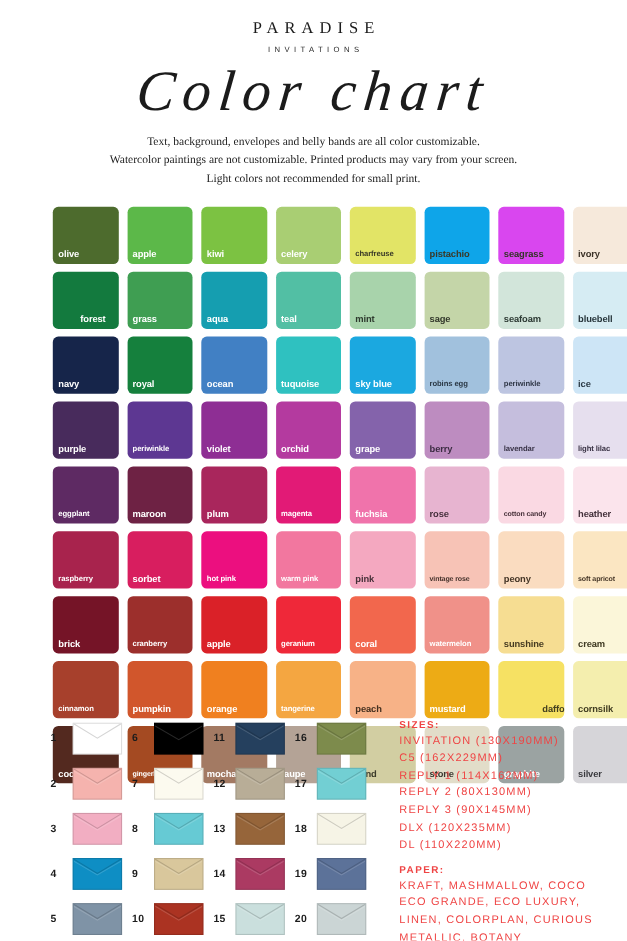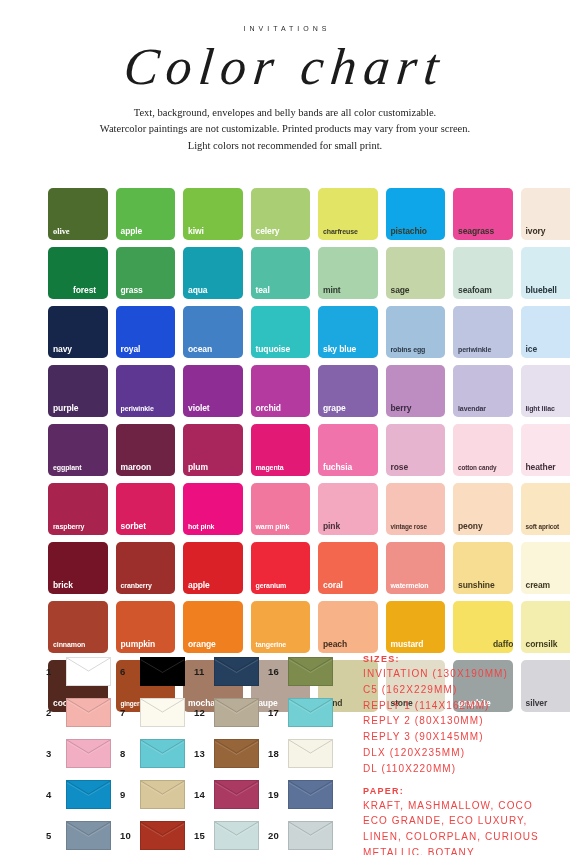--- a/index.html
+++ b/index.html
@@ -145,49 +145,50 @@
     font-size: 10px;
     letter-spacing: 1.1px;
     line-height: 1.58;
   }
   .info-gap { height: 9px; }
 </style>
 </head>
 <body>
 
 <div class="header">
+  <div class="brand-name">PARADISE</div>
   <div class="brand-sub">INVITATIONS</div>
   <div class="script-title">Color chart</div>
   <div class="intro">
     <div>Text, background, envelopes and belly bands are all color customizable.</div>
     <div>Watercolor paintings are not  customizable. Printed products may vary from your screen.</div>
     <div>Light colors not recommended for small print.</div>
   </div>
 </div>
 
 <div class="grid" id="color-grid">
     <div class="swatch" style="background: rgb(77, 107, 45);">
-      <span class="swatch-label" style="color: rgb(255, 255, 255); font-family: Liberation Serif, serif;">olive</span>
+      <span class="swatch-label" style="color: rgb(255, 255, 255);">olive</span>
     </div>
     <div class="swatch" style="background: rgb(92, 184, 73);">
       <span class="swatch-label" style="color: rgb(255, 255, 255);">apple</span>
     </div>
     <div class="swatch" style="background: rgb(124, 194, 66);">
       <span class="swatch-label" style="color: rgb(255, 255, 255);">kiwi</span>
     </div>
     <div class="swatch" style="background: rgb(169, 206, 115);">
       <span class="swatch-label" style="color: rgb(255, 255, 255);">celery</span>
     </div>
     <div class="swatch" style="background: rgb(226, 228, 102);">
       <span class="swatch-label sm" style="color: rgb(58, 58, 40);">charfreuse</span>
     </div>
     <div class="swatch" style="background: #0ea5e9;">
       <span class="swatch-label" style="color: rgb(58, 58, 40);">pistachio</span>
     </div>
-    <div class="swatch" style="background: #ec4899;">
+    <div class="swatch" style="background: #d946ef;">
       <span class="swatch-label" style="color: rgb(52, 52, 40);">seagrass</span>
     </div>
     <div class="swatch" style="background: rgb(246, 233, 219);">
       <span class="swatch-label" style="color: rgb(58, 48, 38);">ivory</span>
     </div>
     <div class="swatch" style="background: rgb(19, 122, 62);">
       <span class="swatch-label" style="color: rgb(255, 255, 255); padding-left: 20px;">forest</span>
     </div>
     <div class="swatch" style="background: rgb(63, 158, 82);">
       <span class="swatch-label" style="color: rgb(255, 255, 255);">grass</span>
@@ -206,21 +207,21 @@
     </div>
     <div class="swatch" style="background: rgb(210, 229, 218);">
       <span class="swatch-label" style="color: rgb(45, 58, 52);">seafoam</span>
     </div>
     <div class="swatch" style="background: rgb(214, 236, 243);">
       <span class="swatch-label" style="color: rgb(38, 52, 58);">bluebell</span>
     </div>
     <div class="swatch" style="background: rgb(22, 37, 74);">
       <span class="swatch-label" style="color: rgb(255, 255, 255);">navy</span>
     </div>
-    <div class="swatch" style="background: #1d4ed8;">
+    <div class="swatch" style="background: #15803d;">
       <span class="swatch-label" style="color: rgb(255, 255, 255);">royal</span>
     </div>
     <div class="swatch" style="background: rgb(65, 128, 196);">
       <span class="swatch-label" style="color: rgb(255, 255, 255);">ocean</span>
     </div>
     <div class="swatch" style="background: rgb(47, 193, 192);">
       <span class="swatch-label" style="color: rgb(255, 255, 255);">tuquoise</span>
     </div>
     <div class="swatch" style="background: rgb(27, 168, 224);">
       <span class="swatch-label" style="color: rgb(255, 255, 255);">sky blue</span>

